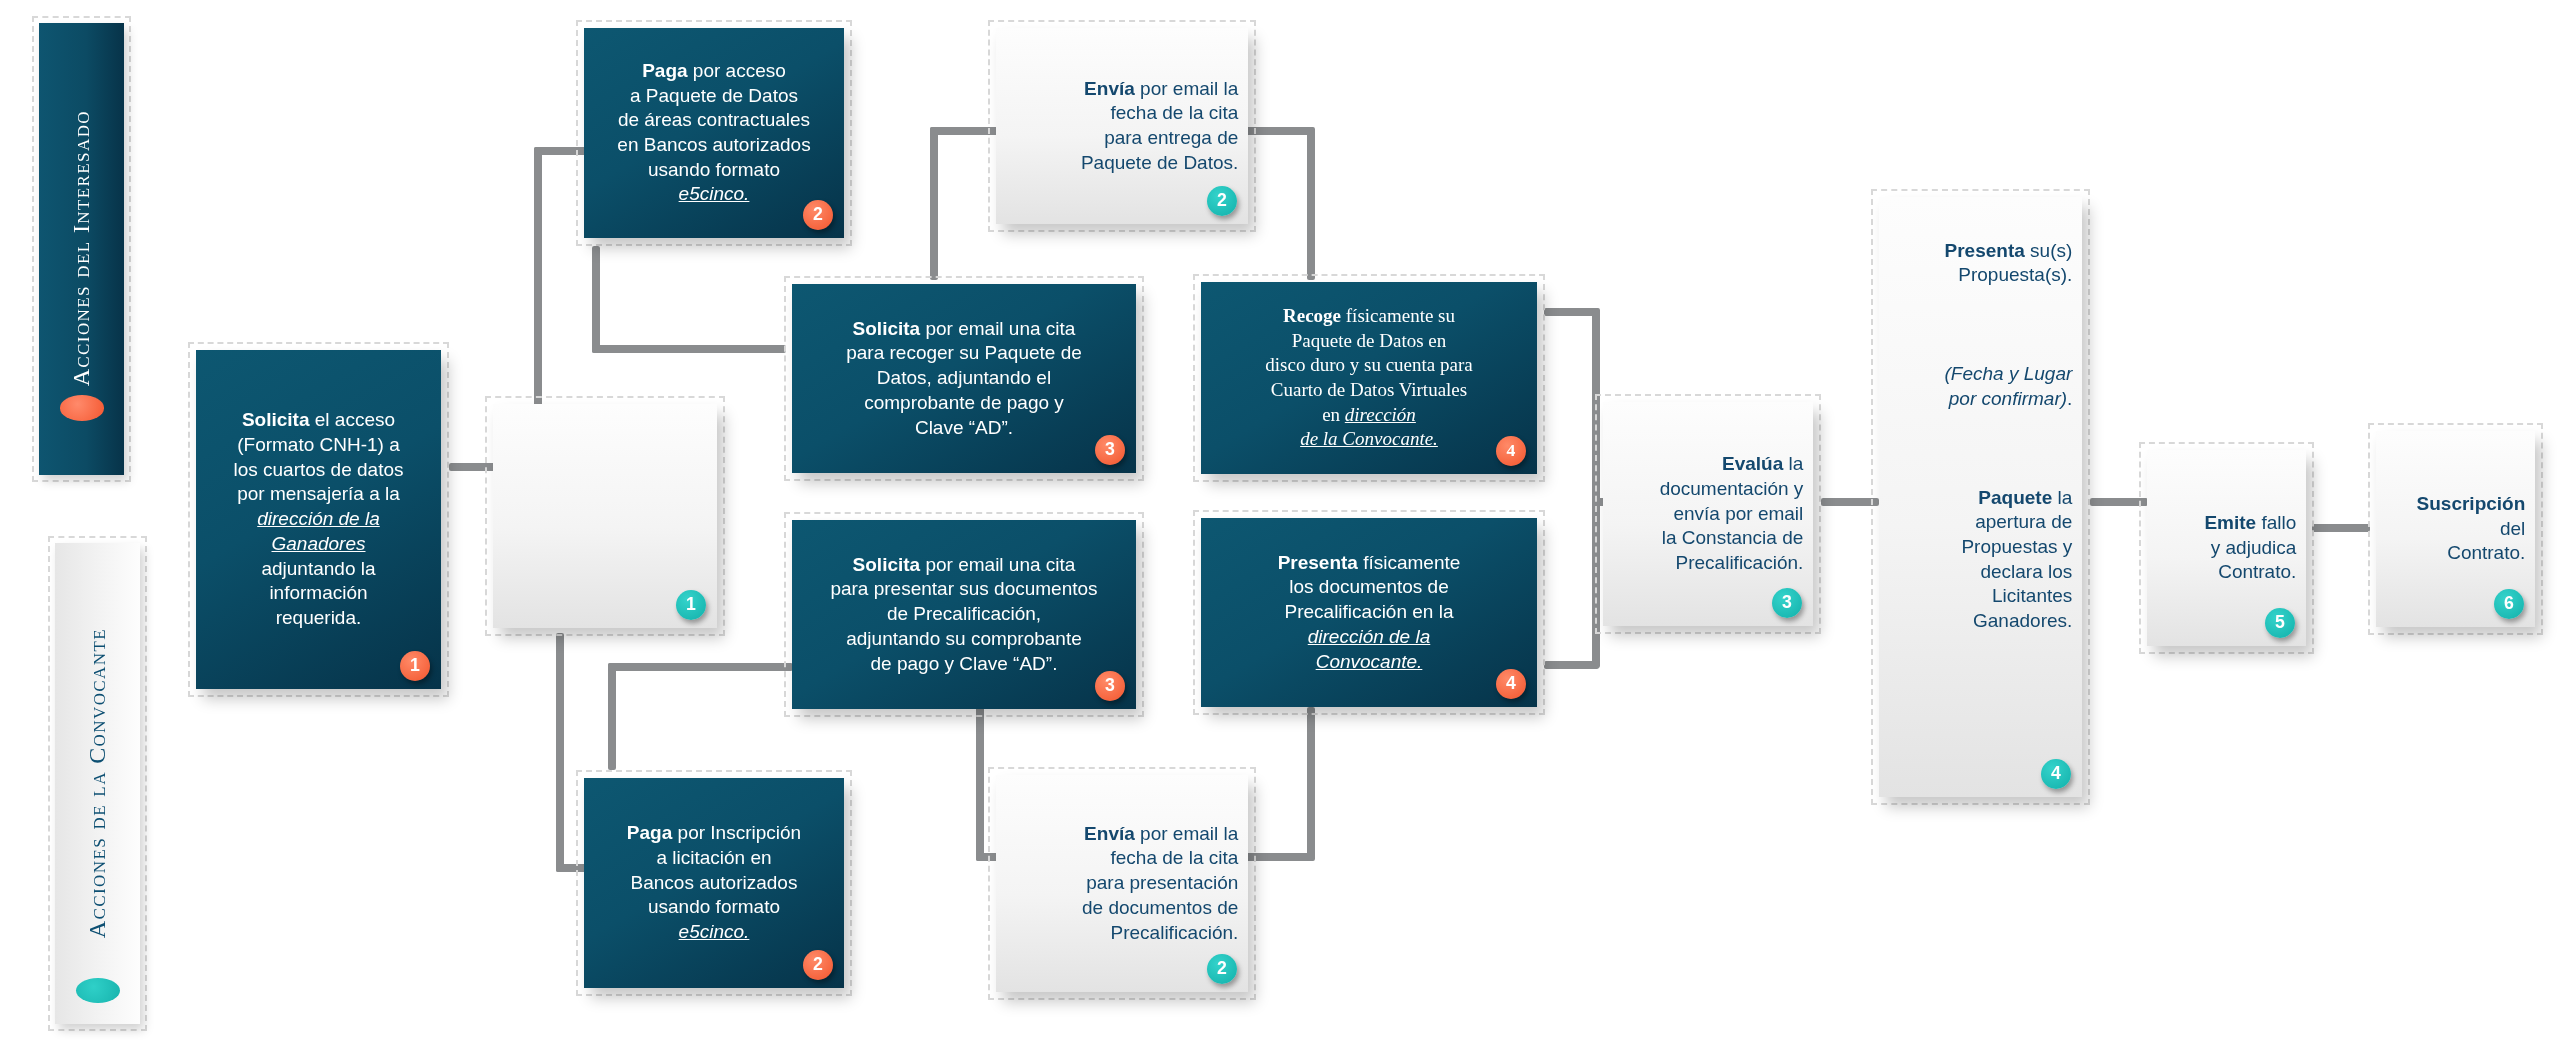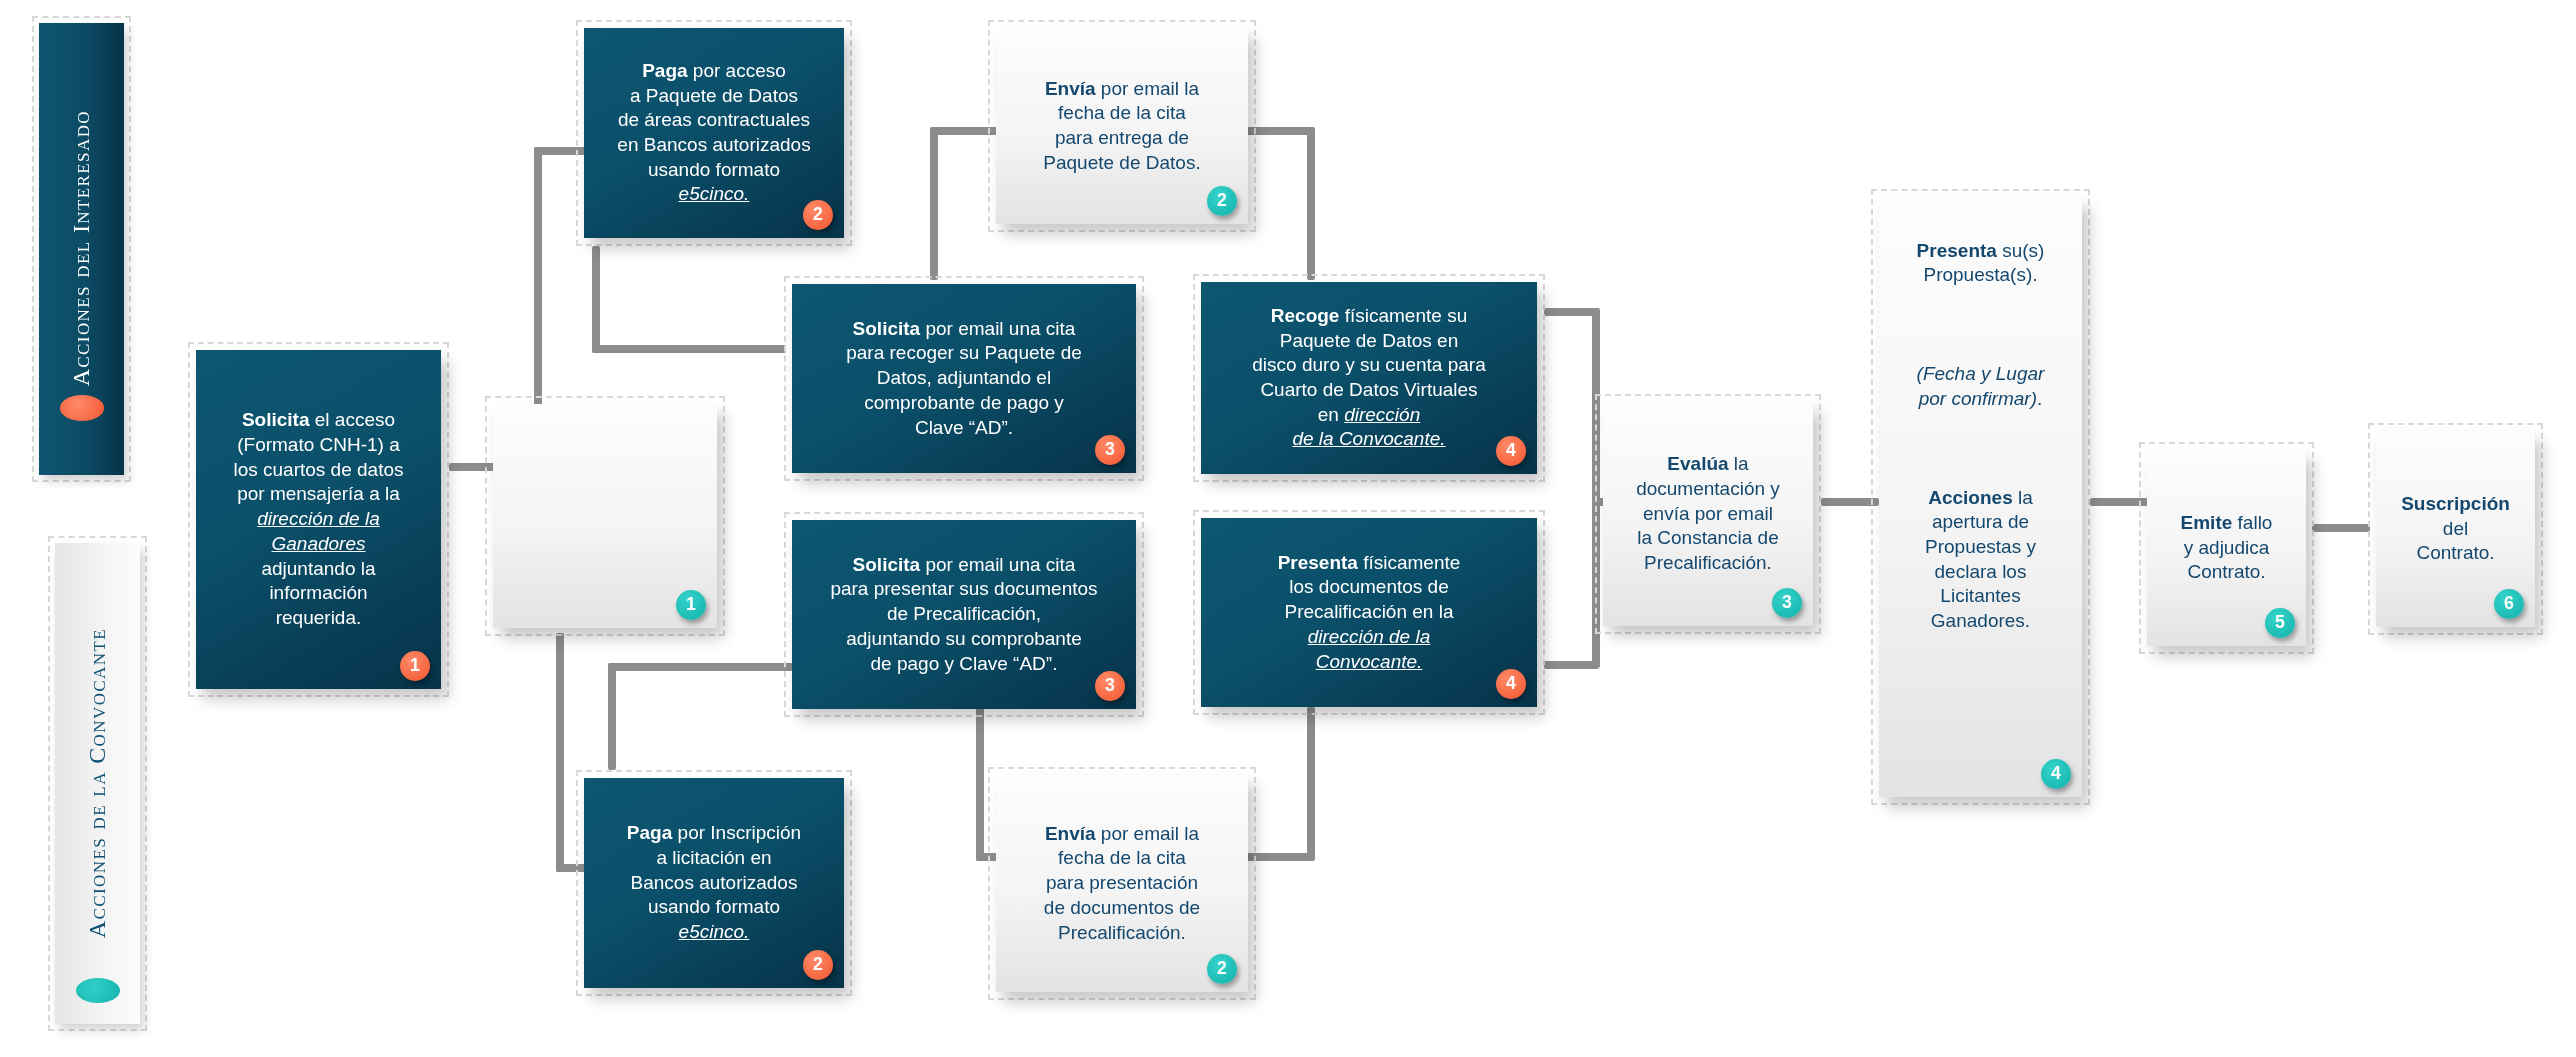--- a/index.html
+++ b/index.html
@@ -81,20 +81,21 @@
     padding:10px 10px;
     box-shadow:7px 10px 14px rgba(0,0,0,0.22);
   }
   .node.dark  .node-inner{
     background:linear-gradient(150deg,#0d5771 0%,#0b4f69 45%,#063349 100%);
     color:#ffffff;
   }
   .node.light .node-inner{
     background:linear-gradient(180deg,#fdfdfd 0%,#f4f4f4 55%,#e3e3e3 100%);
     color:#14486e;
+    text-align:right;
   }
   .node-text{
     font-size:19px;
     line-height:1.30;
     width:100%;
   }
   .node-text b{ font-weight:bold; }
   .node-text u{ font-style:italic; text-decoration:underline; }
   .node-text i{ font-style:italic; }
 
@@ -217,21 +218,21 @@
     </div>
   </div>
 
   <div class="node dark" style="left:784px; top:512px; width:360px; height:205px;">
     <div class="node-inner">
       <div class="node-text"><b>Solicita</b> por email una cita<br>para presentar sus documentos<br>de Precalificación,<br>adjuntando su comprobante<br>de pago y Clave “AD”.</div>
       <div class="badge orange">3</div>
     </div>
   </div>
 
-  <div class="node dark" style="left:1193px; top:274px; width:352px; height:208px;">
+  <div class="node dark" style="left:1193px; top:274px; width:352px; height:208px;font-family:Liberation Serif, serif;">
     <div class="node-inner">
       <div class="node-text"><b>Recoge</b> físicamente su<br>Paquete de Datos en<br>disco duro y su cuenta para<br>Cuarto de Datos Virtuales<br>en <u>dirección</u><br><u>de la Convocante.</u></div>
       <div class="badge orange">4</div>
     </div>
   </div>
 
   <div class="node dark" style="left:1193px; top:510px; width:352px; height:205px;">
     <div class="node-inner">
       <div class="node-text"><b>Presenta</b> físicamente<br>los documentos de<br>Precalificación en la<br><u>dirección de la</u><br><u>Convocante.</u></div>
       <div class="badge orange">4</div>
@@ -240,21 +241,21 @@
 
   <div class="node light" style="left:1595px; top:394px; width:226px; height:240px;">
     <div class="node-inner">
       <div class="node-text"><b>Evalúa</b> la<br>documentación y<br>envía por email<br>la Constancia de<br>Precalificación.</div>
       <div class="badge teal">3</div>
     </div>
   </div>
 
   <div class="node light" style="left:1871px; top:189px; width:219px; height:616px;">
     <div class="node-inner" style="align-items:flex-start; padding-top:42px;">
-      <div class="node-text"><b>Presenta</b> su(s)<br>Propuesta(s).<br><br><br><br><i>(Fecha y Lugar<br>por confirmar)</i>.<br><br><br><br><b>Acciones</b> la<br>apertura de<br>Propuestas y<br>declara los<br>Licitantes<br>Ganadores.</div>
+      <div class="node-text"><b>Presenta</b> su(s)<br>Propuesta(s).<br><br><br><br><i>(Fecha y Lugar<br>por confirmar)</i>.<br><br><br><br><b>Paquete</b> la<br>apertura de<br>Propuestas y<br>declara los<br>Licitantes<br>Ganadores.</div>
       <div class="badge teal">4</div>
     </div>
   </div>
 
   <div class="node light" style="left:2139px; top:442px; width:175px; height:212px;">
     <div class="node-inner">
       <div class="node-text"><b>Emite</b> fallo<br>y adjudica<br>Contrato.</div>
       <div class="badge teal">5</div>
     </div>
   </div>

